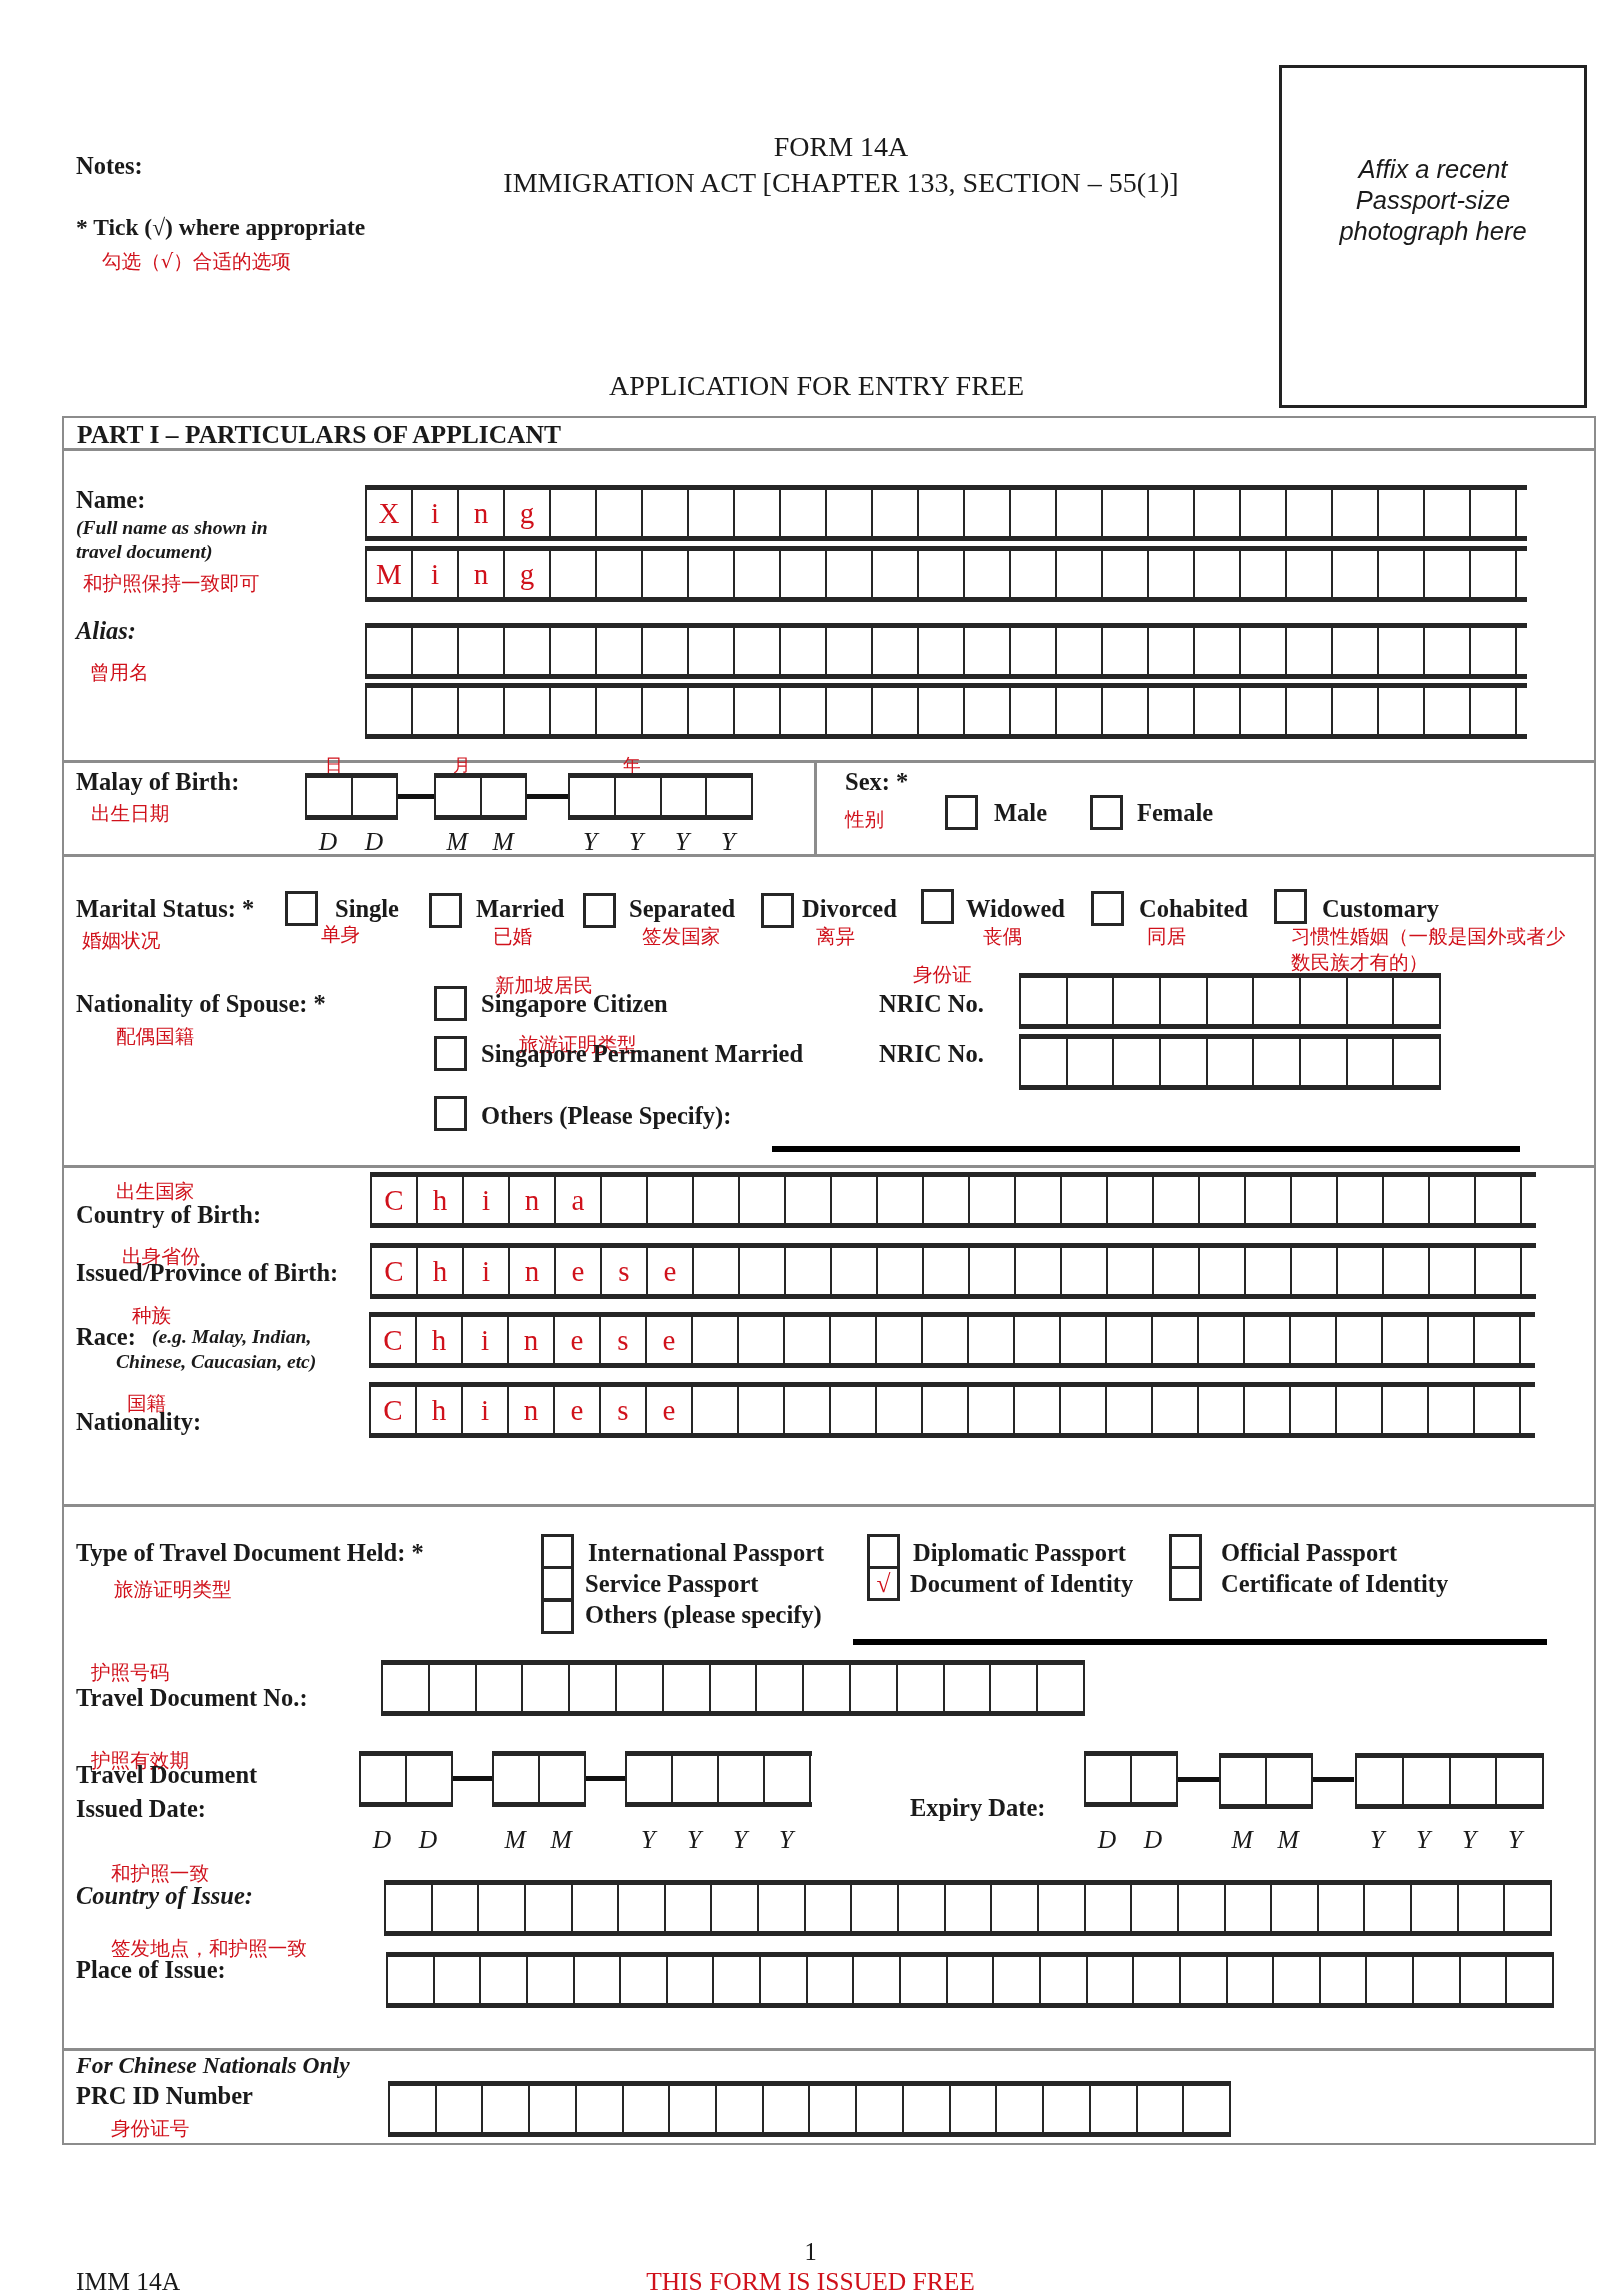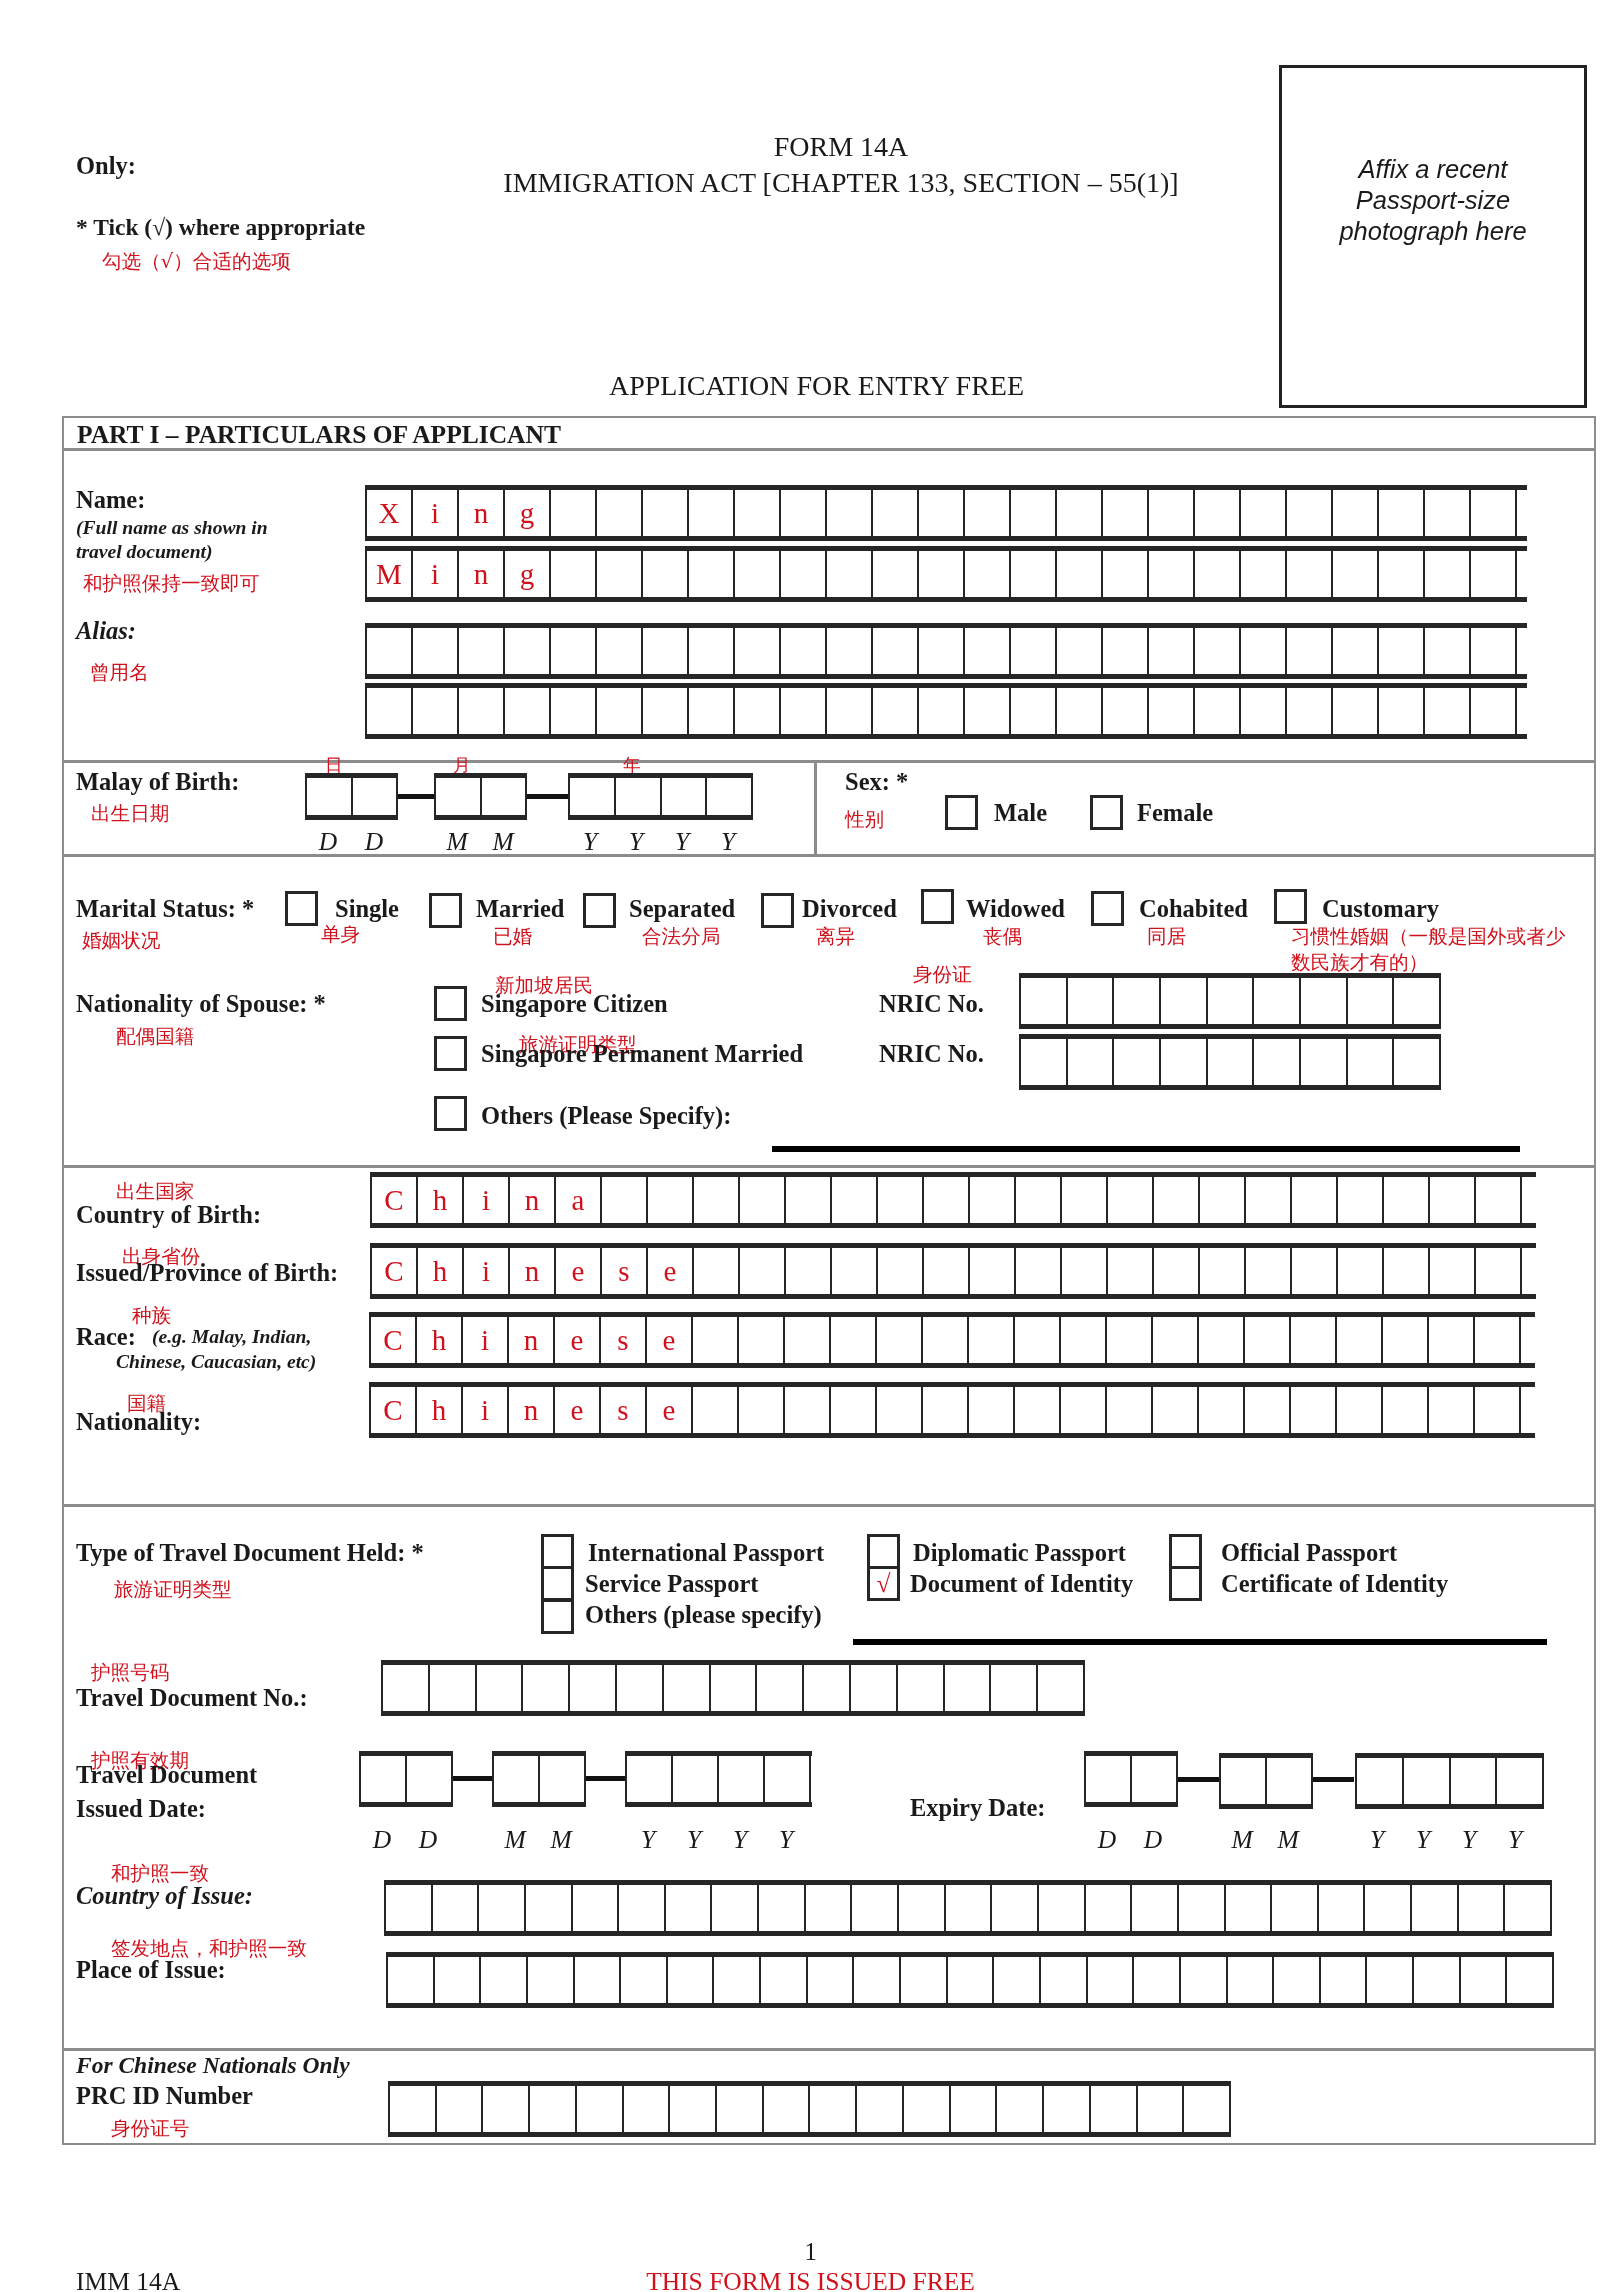--- a/index.html
+++ b/index.html
@@ -23,21 +23,21 @@
   .chk { box-sizing:border-box; border:3.9px solid #262626; width:33px; height:35px; display:flex; align-items:center; justify-content:center;
          color:#d0111b; font-size:25.5px; }
   .dash { background:#111; height:4.9px; }
   .rule { background:#000; height:5.9px; }
   .fmt { font-style:italic; font-size:25.5px; display:flex; }
   .fmt span { display:inline-block; text-align:center; }
 </style>
 </head>
 <body>
 
-<div class="abs lbl" style="left:76px;top:152px;">Only:</div>
+<div class="abs lbl" style="left:76px;top:152px;">Notes:</div>
 <div class="abs lbl" style="left:76px;top:214px;font-size:23.5px;">* Tick (√) where appropriate</div>
 <div class="abs red zh" style="left:102px;top:248px;">勾选（√）合适的选项</div>
 
 <div class="abs title" style="left:449px;width:784px;top:131px;">FORM 14A</div>
 <div class="abs title" style="left:449px;width:784px;top:167px;">IMMIGRATION ACT [CHAPTER 133, SECTION – 55(1)]</div>
 <div class="abs title" style="left:449px;width:735px;top:370px;">APPLICATION FOR ENTRY FREE</div>
 
 <div class="abs photo" style="left:1279px;top:65px;width:308px;height:343px;">
   <div class="photo-text" style="margin-top:86px;">
     <div>Affix a recent</div>
@@ -221,21 +221,21 @@
 <div class="abs chk" style="left:285px;top:891px;"></div>
 <div class="abs lbl" style="left:335px;top:895px;">Single</div>
 <div class="abs red zh" style="left:321px;top:921px;">单身</div>
 
 <div class="abs chk" style="left:429px;top:893px;"></div>
 <div class="abs lbl" style="left:476px;top:895px;">Married</div>
 <div class="abs red zh" style="left:493px;top:923px;">已婚</div>
 
 <div class="abs chk" style="left:583px;top:893px;"></div>
 <div class="abs lbl" style="left:629px;top:895px;">Separated</div>
-<div class="abs red zh" style="left:642px;top:923px;">合法分局</div>
+<div class="abs red zh" style="left:642px;top:923px;">签发国家</div>
 
 <div class="abs chk" style="left:761px;top:893px;"></div>
 <div class="abs lbl" style="left:802px;top:895px;">Divorced</div>
 <div class="abs red zh" style="left:816px;top:923px;">离异</div>
 
 <div class="abs chk" style="left:921px;top:889px;"></div>
 <div class="abs lbl" style="left:966px;top:895px;">Widowed</div>
 <div class="abs red zh" style="left:983px;top:923px;">丧偶</div>
 
 <div class="abs chk" style="left:1091px;top:891px;"></div>

